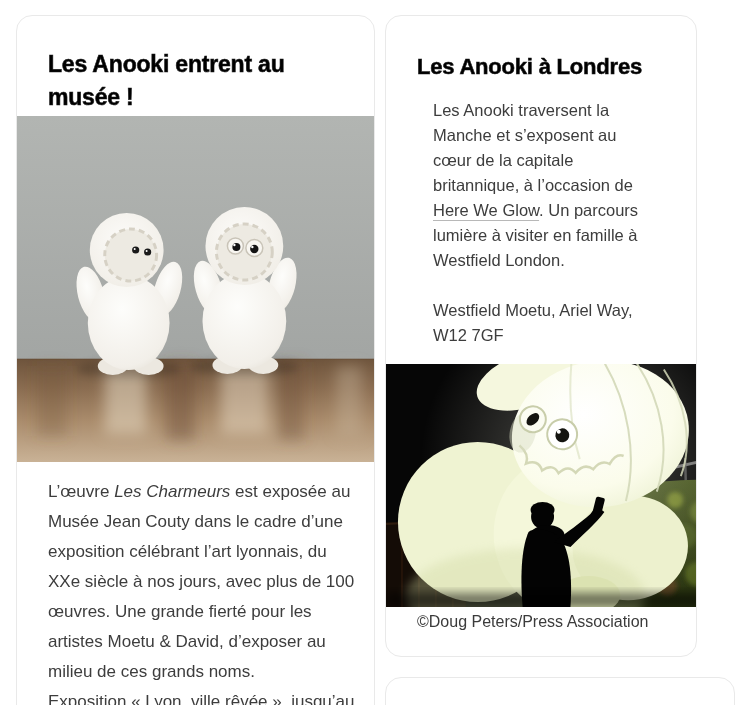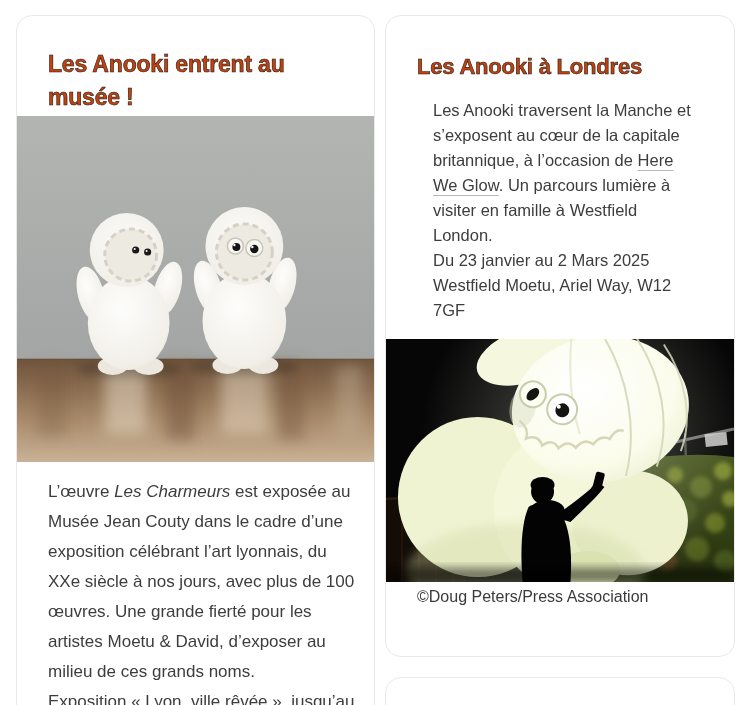--- a/index.html
+++ b/index.html
@@ -8,29 +8,29 @@
     background:#ffffff;
     font-family:"Liberation Sans","DejaVu Sans",sans-serif;
     -webkit-font-smoothing:antialiased;
   }
   .card{
     position:absolute;background:#ffffff;
     border:1px solid #e9e9e9;border-radius:16px;
     box-sizing:border-box;overflow:hidden;
   }
   #card-musee{left:16px;top:15px;width:359px;height:820px;}
-  #card-londres{left:385px;top:15px;width:350px;height:642px;}
+  #card-londres{left:385px;top:15px;width:312px;height:642px;}
   #card-next{left:385px;top:677px;width:350px;height:90px;}
 
   .card-head{padding:32px 28px 0 31px;}
   h2.card-title{
     margin:0 0 2px 0;
     font-size:23px;line-height:33px;font-weight:700;
     -webkit-text-stroke:0.6px #1b1b1b;
-    color:#c2410c;letter-spacing:-0.2px;
+    color:#000000;letter-spacing:-0.2px;
   }
   #card-londres h2.card-title{font-size:22px;line-height:30px;margin:4px 0 12px 0;}
 
   .photo{display:block;}
   .body-text{
     padding:15px 19px 26px 31px;
     font-size:17px;line-height:30px;color:#3d3d3d;
   }
   .body-text p{margin:0;}
   .intro-text{
@@ -150,21 +150,21 @@
 </article>
 
 <article class="card" id="card-londres">
   <div class="card-head">
     <h2 class="card-title">Les Anooki à Londres</h2>
   </div>
 
   <div class="intro-text">
     <p>
       <span>Les Anooki traversent la Manche et s’exposent au cœur de la capitale britannique, à l’occasion de </span><a class="ln">Here We Glow</a><span>. Un parcours lumière à visiter en famille à Westfield London.</span><br>
-      <span>Du 23 janvier au 2 Mars 2025</span><br>
+      <br>
       <span>Westfield Moetu, Ariel Way, W12 7GF</span><br>
     </p>
   </div>
 
   <div class="photo-wrap">
     <svg class="photo" width="348" height="243" viewBox="0 0 349 243" preserveAspectRatio="none">
       <defs>
         <radialGradient id="glow" cx="0.5" cy="0.5" r="0.5">
           <stop offset="0" stop-color="#fffff0" stop-opacity="0.30"></stop>
           <stop offset="0.6" stop-color="#fffff0" stop-opacity="0.12"></stop>

